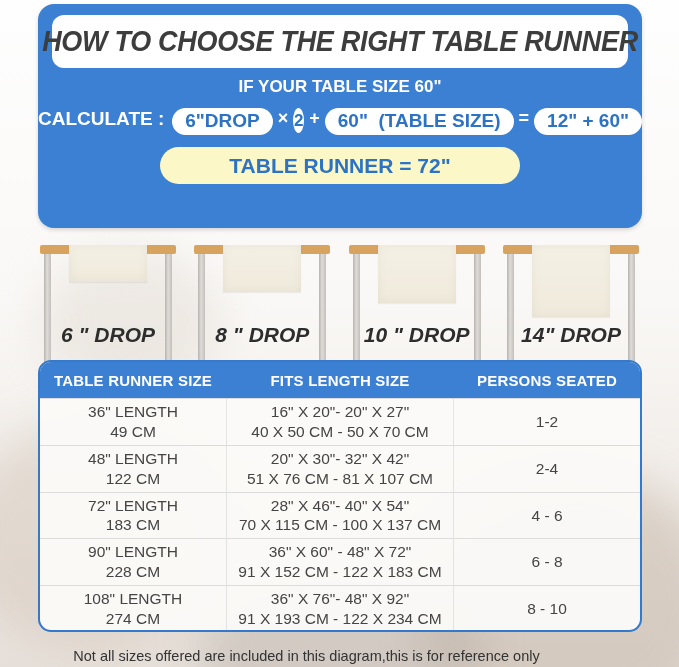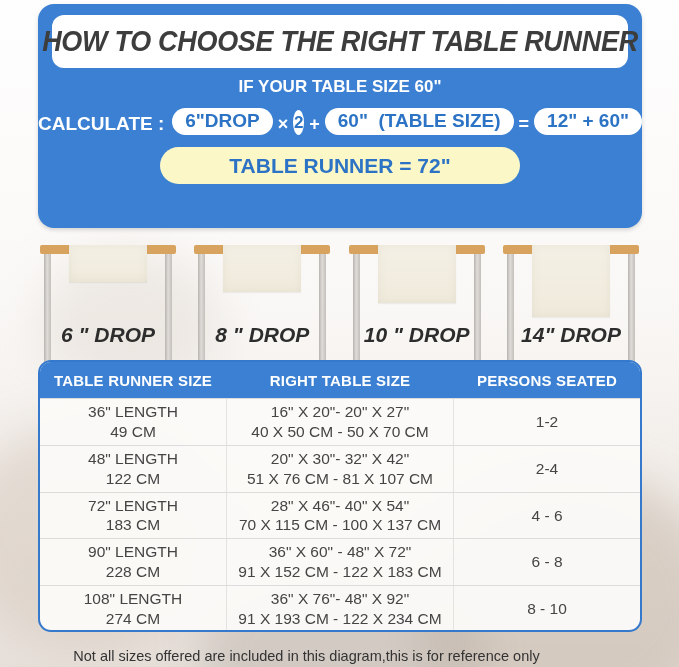--- a/index.html
+++ b/index.html
@@ -28,21 +28,21 @@
   }
   .title-box h1{
     font-size:27px; font-weight:bold; font-style:italic; color:#3d3d3d;
     letter-spacing:-0.3px; white-space:nowrap; transform:scaleY(1.08);
   }
   .subtitle{ margin-top:9px; text-align:center; color:#ffffff; font-weight:bold; }
   .subtitle .line1{ font-size:17px; }
   .subtitle .line2{ font-size:17px; margin-top:4px; }
 
   .calc-row{
-    margin-top:11px; display:flex; align-items:flex-end; justify-content:center; gap:5px;
+    margin-top:11px; display:flex; align-items:flex-start; justify-content:center; gap:5px;
     white-space:nowrap;
   }
   .calc-label{ color:#ffffff; font-weight:bold; font-size:19px; margin-right:3px; }
   .pill{
     background:#ffffff; color:#2d73c5; font-weight:bold; font-size:19px;
     border-radius:999px; padding:2px 13px 3px; white-space:pre;
   }
   .op{ color:#ffffff; font-weight:bold; font-size:18px; }
   .mult-circle{
     width:25px; height:25px; border-radius:50%; background:#ffffff; color:#2d73c5;
@@ -164,21 +164,21 @@
       <div class="leg right"></div>
       <div class="tabletop"></div>
       <div class="runner"></div>
       <div class="drop-label">14" DROP</div>
     </div>
   </div>
 
   <div class="size-table">
     <div class="thead">
       <div>TABLE RUNNER SIZE</div>
-      <div>RIGHT TABLE SIZE</div>
+      <div>FITS LENGTH SIZE</div>
       <div>PERSONS SEATED</div>
     </div>
 
     <div class="trow">
       <div class="tcell">
         <div>36" LENGTH</div>
         <div>49 CM</div>
       </div>
       <div class="tcell mid">
         <div>16" X 20"- 20" X 27"</div>

